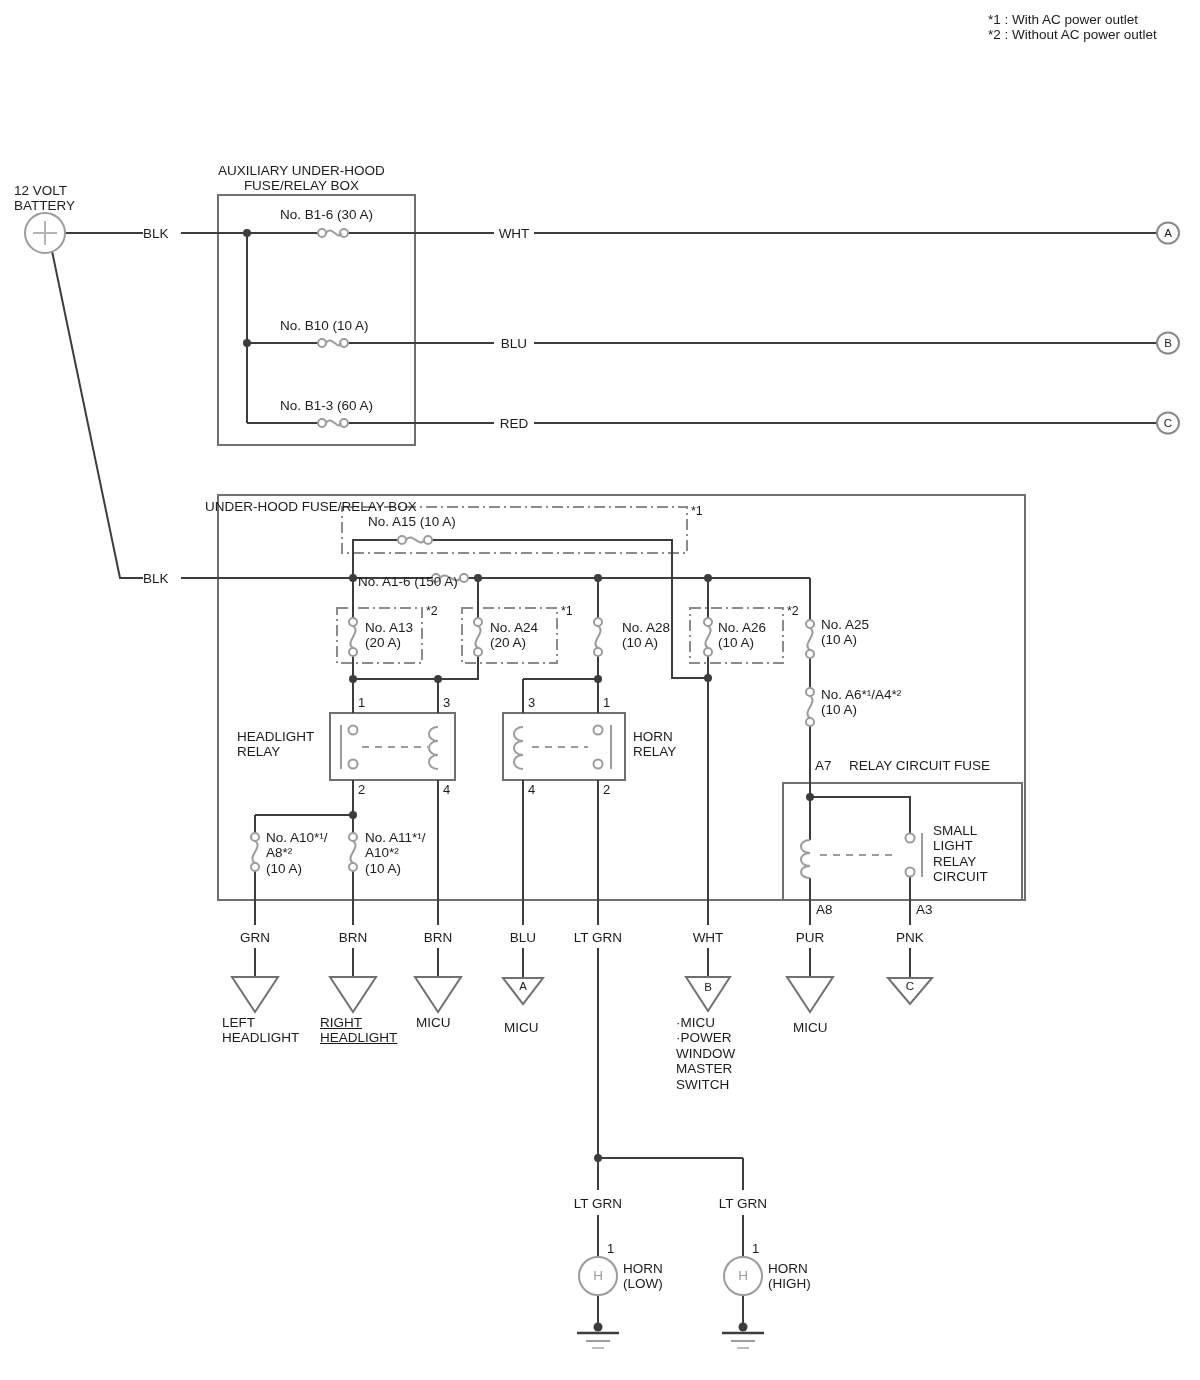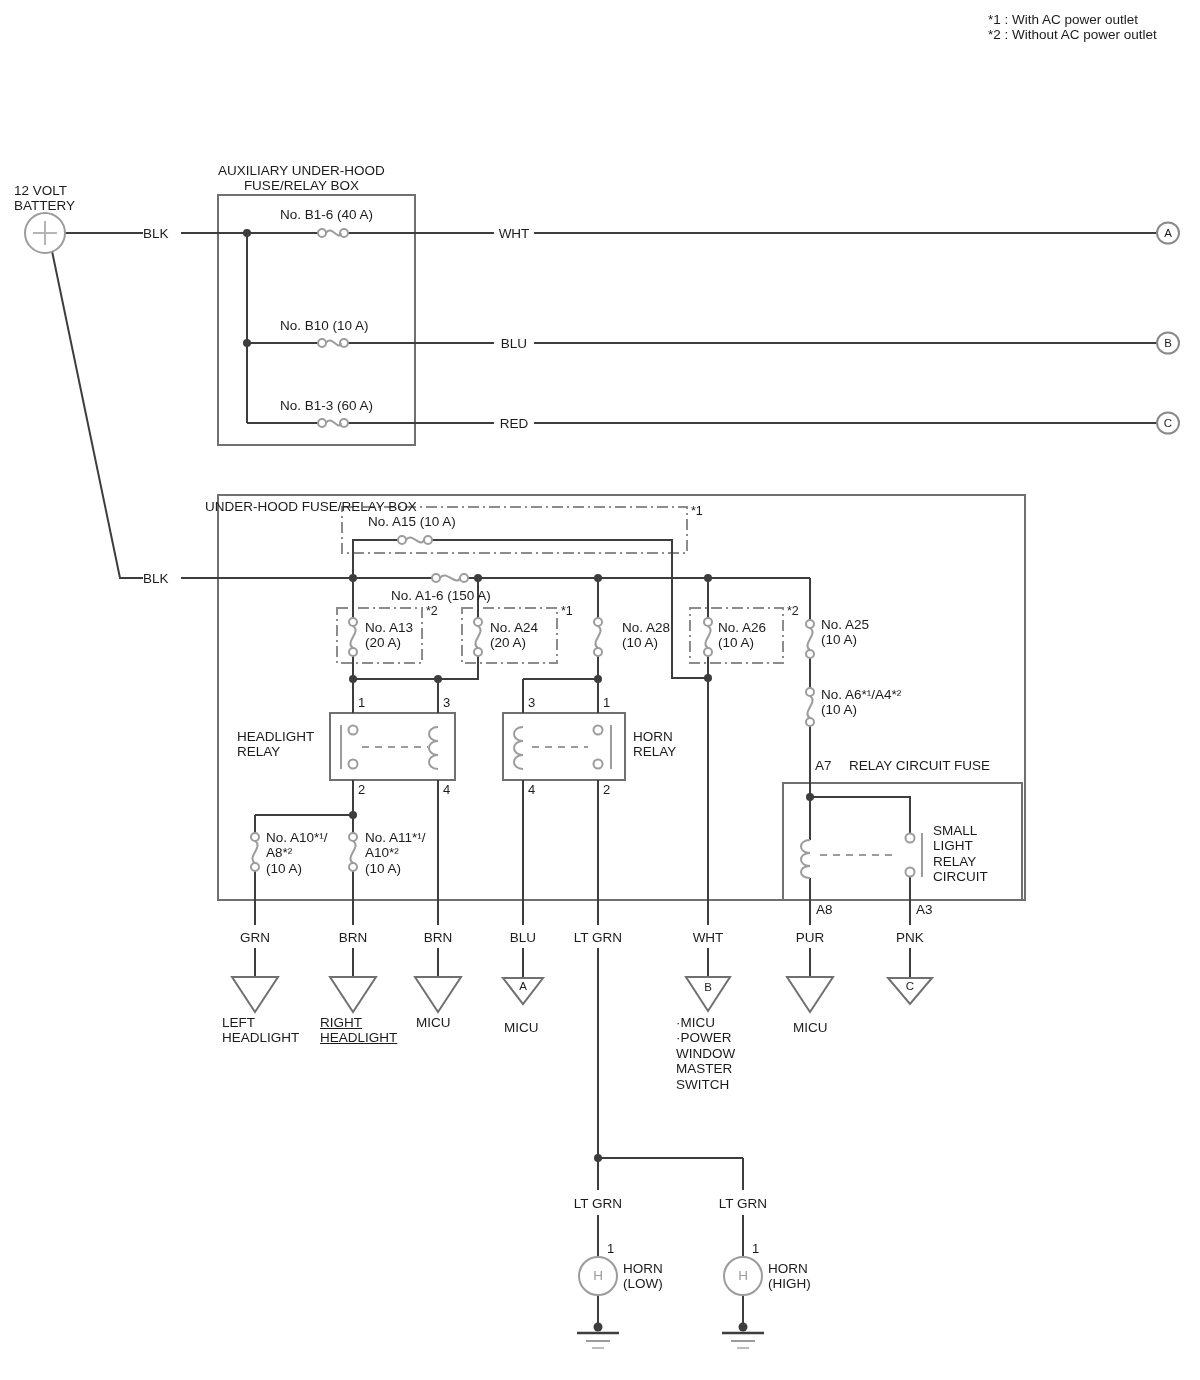--- a/index.html
+++ b/index.html
@@ -264,34 +264,34 @@
 <div class="lbl" style="left:988px;top:12px;">*1 : With AC power outlet
 *2 : Without AC power outlet</div>
 
 <div class="lbl" style="left:14px;top:183px;">12 VOLT
 BATTERY</div>
 <div class="lbl" style="left:143px;top:226px;width:38px;">BLK</div>
 <div class="lbl" style="left:143px;top:571px;width:38px;">BLK</div>
 
 <div class="lbl" style="left:218px;top:163px;text-align:center;">AUXILIARY UNDER-HOOD
 FUSE/RELAY BOX</div>
-<div class="lbl" style="left:280px;top:207px;">No. B1-6 (40 A)</div>
+<div class="lbl" style="left:280px;top:207px;">No. B1-6 (30 A)</div>
 <div class="lbl" style="left:280px;top:318px;">No. B10 (10 A)</div>
 <div class="lbl" style="left:280px;top:398px;">No. B1-3 (60 A)</div>
 <div class="lbl c" style="left:494px;top:226px;width:40px;">WHT</div>
 <div class="lbl c" style="left:494px;top:336px;width:40px;">BLU</div>
 <div class="lbl c" style="left:494px;top:416px;width:40px;">RED</div>
 <div class="lbl tiny c" style="left:1160px;top:227px;width:16px;">A</div>
 <div class="lbl tiny c" style="left:1160px;top:337px;width:16px;">B</div>
 <div class="lbl tiny c" style="left:1160px;top:417px;width:16px;">C</div>
 
 <div class="lbl" style="left:205px;top:477px;margin-top:22px;">UNDER-HOOD FUSE/RELAY BOX</div>
 <div class="lbl" style="left:368px;top:514px;">No. A15 (10 A)</div>
 <div class="lbl tag" style="left:691px;top:504px;">*1</div>
-<div class="lbl" style="left:358px;top:588px;margin-left:33px;">No. A1-6 (150 A)</div>
+<div class="lbl" style="left:358px;top:574px;">No. A1-6 (150 A)</div>
 
 <div class="lbl" style="left:365px;top:620px;">No. A13
 (20 A)</div>
 <div class="lbl tag" style="left:426px;top:604px;">*2</div>
 <div class="lbl" style="left:490px;top:620px;">No. A24
 (20 A)</div>
 <div class="lbl tag" style="left:561px;top:604px;">*1</div>
 <div class="lbl" style="left:610px;top:620px;margin-left:12px;">No. A28
 (10 A)</div>
 <div class="lbl" style="left:718px;top:620px;">No. A26

